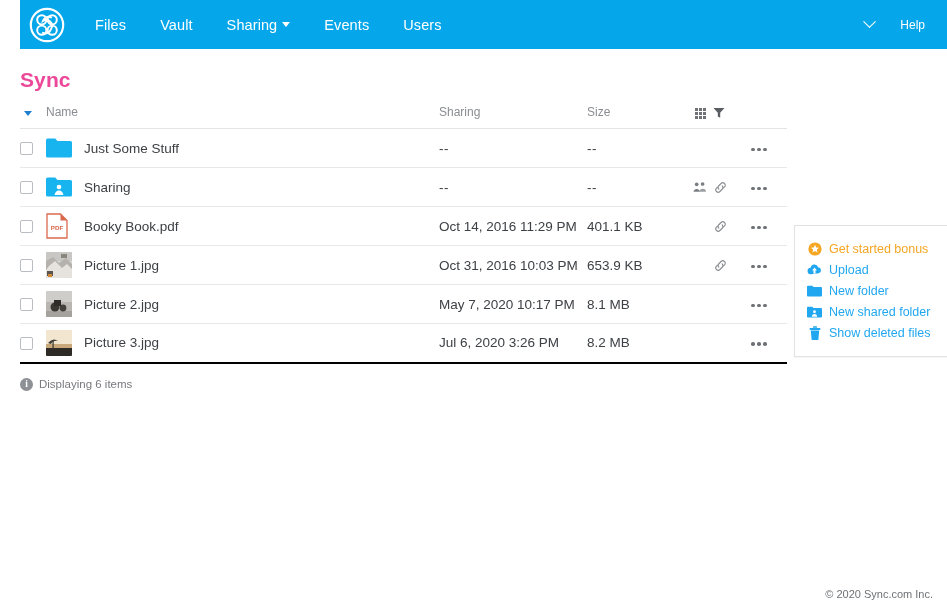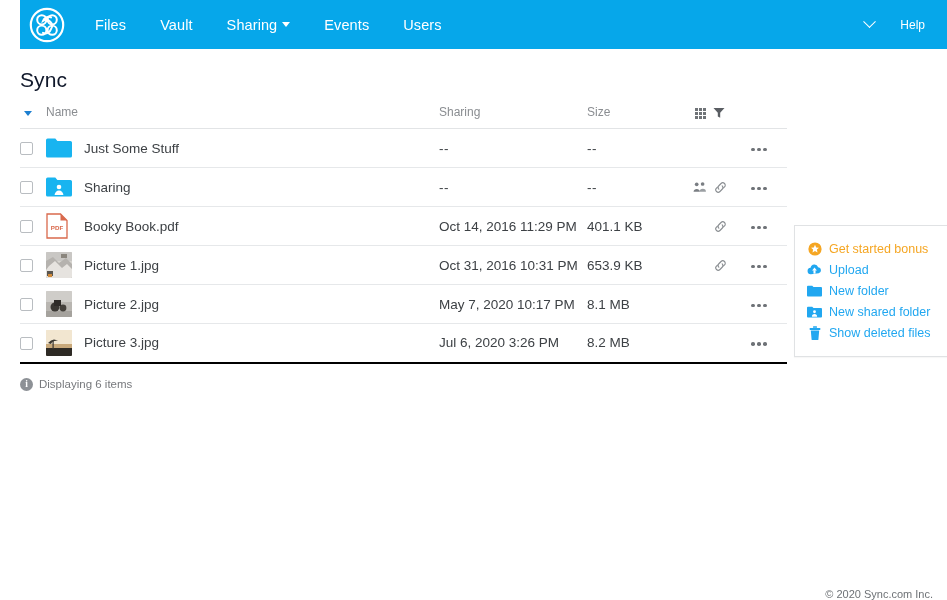--- a/index.html
+++ b/index.html
@@ -69,22 +69,22 @@
     color: #ffffff;
     font-size: 12px;
     padding: 6px 8px 6px 20px;
     cursor: pointer;
     text-decoration: none;
   }
 
   
   .page-title {
     font-size: 21px;
-    color: #0f172a;
-    font-weight: normal;
+    color: #ec4899;
+    font-weight: bold;
     padding: 19px 0 0 20px;
     letter-spacing: .1px;
   }
 
   
   .content {
     position: relative;
     padding: 0 20px;
   }
 
@@ -390,21 +390,21 @@
             <rect width="26" height="26" fill="#d9d6d1"></rect>
             <rect y="0" width="26" height="9" fill="#c9c7c4"></rect>
             <path d="M0 9 L7 5 L13 11 L20 6 L26 12 V26 H0 Z" fill="#b5b2ae"></path>
             <path d="M3 14 L9 9 L16 16 L21 12 L26 17 V26 H0 V18 Z" fill="#e6e3df"></path>
             <rect x="1" y="19" width="6" height="5" fill="#5a564f"></rect>
             <rect x="15" y="2" width="6" height="4" fill="#8a857d"></rect>
             <rect x="2" y="22" width="4" height="3" fill="#d08a3a"></rect>
           </svg>
         </td>
         <td class="name-cell">Picture 1.jpg</td>
-        <td class="mod-cell">Oct 31, 2016 10:31 PM</td>
+        <td class="mod-cell">Oct 31, 2016 10:03 PM</td>
         <td class="size-cell">653.9 KB</td>
         <td>
           <div class="share-icons" style="padding-left:21px">
             <svg width="13" height="13" viewBox="0 0 14 14">
               <path d="M5.2 8.8 a2.6 2.6 0 0 1 0-3.7 L7.6 2.7 a2.6 2.6 0 0 1 3.7 3.7 L10.2 7.5" fill="none" stroke="#8a8e92" stroke-width="1.25" stroke-linecap="round"></path>
               <path d="M8.8 5.2 a2.6 2.6 0 0 1 0 3.7 L6.4 11.3 a2.6 2.6 0 0 1 -3.7-3.7 L3.8 6.5" fill="none" stroke="#8a8e92" stroke-width="1.25" stroke-linecap="round"></path>
             </svg>
           </div>
         </td>
         <td><span class="kebab">

